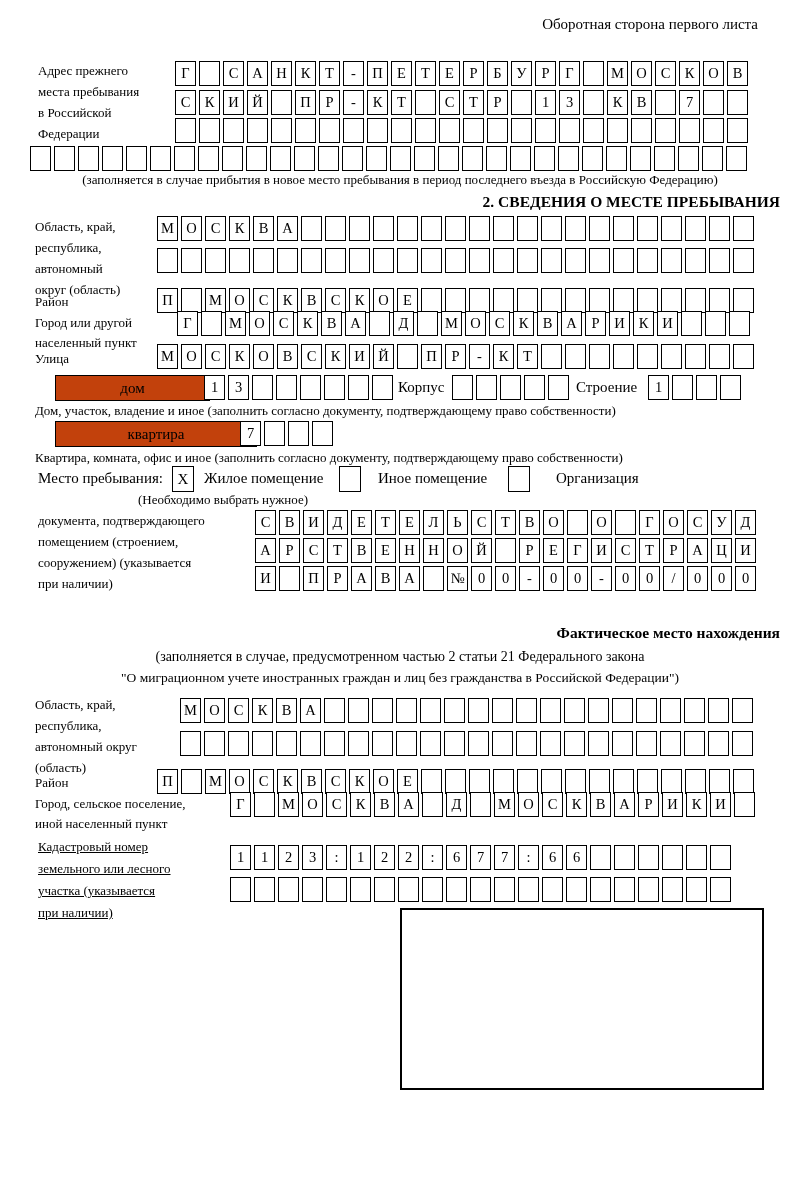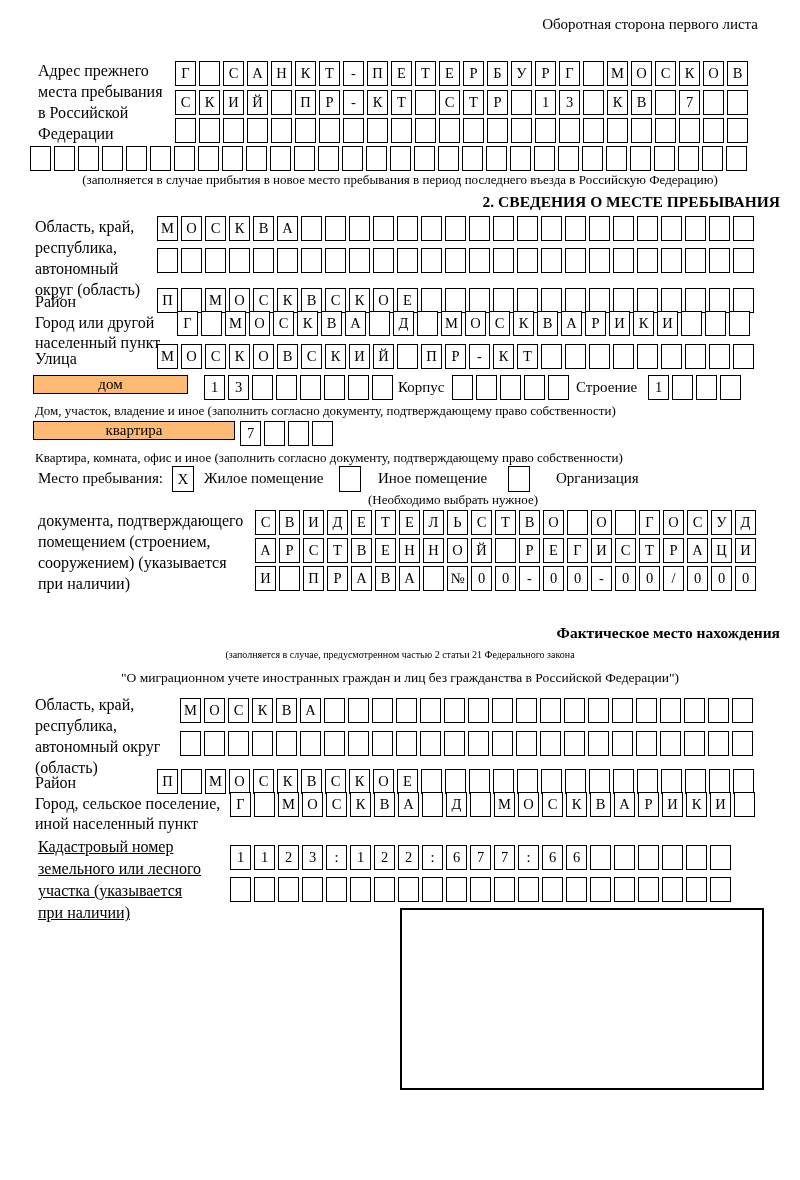--- a/index.html
+++ b/index.html
@@ -2,34 +2,34 @@
 <html><head>
 <meta charset="utf-8">
 <style>
   html,body{margin:0;padding:0;background:#ffffff;}
   .page{
     position:relative;width:800px;height:1180px;background:#ffffff;
     font-family:"Liberation Serif","DejaVu Serif",serif;color:#000;
     overflow:hidden;
   }
   .note{position:absolute;right:42px;top:16px;font-size:15px;}
-  .lbl{position:absolute;font-size:16px;line-height:21px;}
+  .lbl{position:absolute;font-size:13px;line-height:21px;}
   .lbl div{white-space:nowrap;}
   .cap{position:absolute;font-size:13px;white-space:nowrap;}
   .capc{position:absolute;left:20px;width:760px;text-align:center;font-size:13px;}
   .title{position:absolute;left:20px;width:760px;text-align:right;font-weight:bold;font-size:15.5px;}
   .boxrow{position:absolute;display:flex;gap:3px;}
   .cell{
     width:21px;height:25px;border:1.5px solid #000;box-sizing:border-box;
     display:flex;align-items:center;justify-content:center;
     font-size:14.5px;background:#fff;flex:0 0 auto;
   }
   .wbox{
-    position:absolute;height:19px;border:1.5px solid #000;box-sizing:border-box;
-    display:flex;align-items:center;justify-content:center;font-size:15px;background:#fdba74;
+    position:absolute;height:26px;border:1.5px solid #000;box-sizing:border-box;
+    display:flex;align-items:center;justify-content:center;font-size:15px;background:#c2410c;margin-left:22px;
   }
   .cbox{
     position:absolute;width:22px;height:26px;border:1.5px solid #000;box-sizing:border-box;
     display:flex;align-items:center;justify-content:center;font-size:15px;background:#fff;
   }
   .opt{position:absolute;font-size:15px;white-space:nowrap;}
   .stamp{position:absolute;border:2px solid #000;background:#fff;}
   .stampcap{position:absolute;left:380px;width:395px;text-align:center;font-size:13.5px;line-height:22px;}
 </style>
 </head>
@@ -346,21 +346,21 @@
     </div>
   <div class="cap" style="left:35px;top:450px;">Квартира, комната, офис и иное (заполнить согласно документу, подтверждающему право собственности)</div>
 
   <div class="opt" style="left:38px;top:470px;">Место пребывания:</div>
   <div class="cbox" style="left:172px;top:466px;">X</div>
   <div class="opt" style="left:204px;top:470px;">Жилое помещение</div>
   <div class="cbox" style="left:339px;top:466px;"></div>
   <div class="opt" style="left:378px;top:470px;">Иное помещение</div>
   <div class="cbox" style="left:508px;top:466px;"></div>
   <div class="opt" style="left:556px;top:470px;">Организация</div>
-  <div class="cap" style="left:138px;top:492px;width:400px;text-align:right;white-space:normal;">(Необходимо выбрать нужное)</div>
+  <div class="cap" style="left:138px;top:492px;width:400px;text-align:left;white-space:normal;">(Необходимо выбрать нужное)</div>
 
   <div class="lbl" style="left:38px;top:510px;">
       <div>документа, подтверждающего</div>
       <div>помещением (строением,</div>
       <div>сооружением) (указывается</div>
       <div>при наличии)</div>
     </div>
   <div class="boxrow" style="left:255px;top:510px;">
       <span class="cell">С</span>
       <span class="cell">В</span>
@@ -425,21 +425,21 @@
       <span class="cell">-</span>
       <span class="cell">0</span>
       <span class="cell">0</span>
       <span class="cell">/</span>
       <span class="cell">0</span>
       <span class="cell">0</span>
       <span class="cell">0</span>
     </div>
 
   <div class="title" style="top:624px;">Фактическое место нахождения</div>
-  <div class="capc" style="top:649px;font-size:10px;">(заполняется в случае, предусмотренном частью 2 статьи 21 Федерального закона</div>
+  <div class="capc" style="top:649px;font-size:14px;">(заполняется в случае, предусмотренном частью 2 статьи 21 Федерального закона</div>
   <div class="capc" style="top:670px;font-size:13.5px;">"О миграционном учете иностранных граждан и лиц без гражданства в Российской Федерации")</div>
 
   <div class="lbl" style="left:35px;top:694px;">
       <div>Область, край,</div>
       <div>республика,</div>
       <div>автономный округ</div>
       <div>(область)</div>
     </div>
   <div class="boxrow" style="left:180px;top:698px;">
       <span class="cell">М</span>

